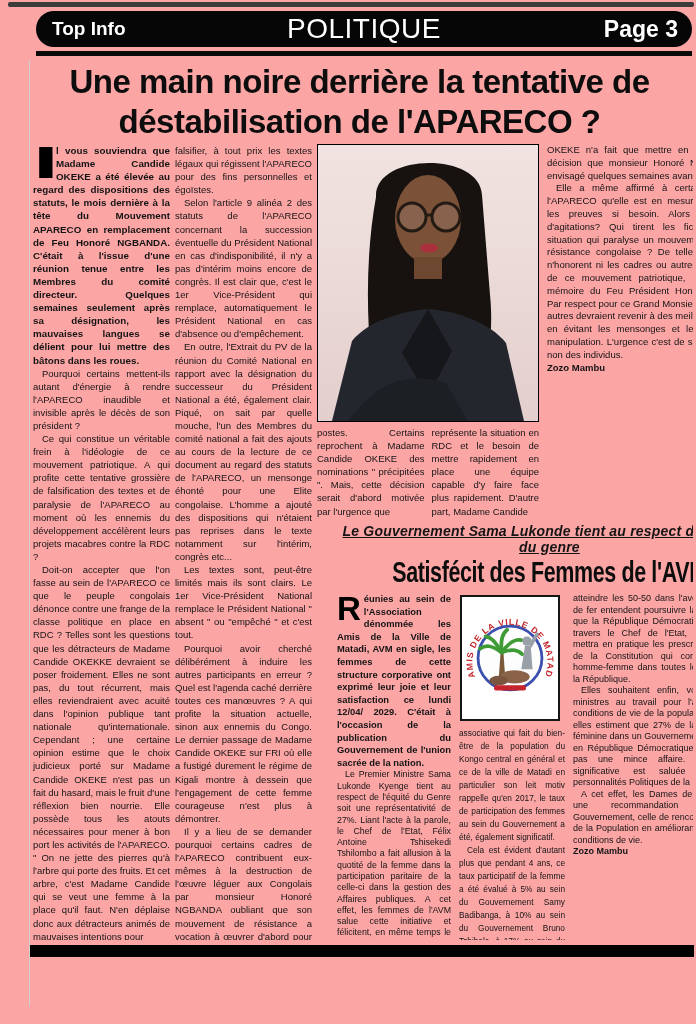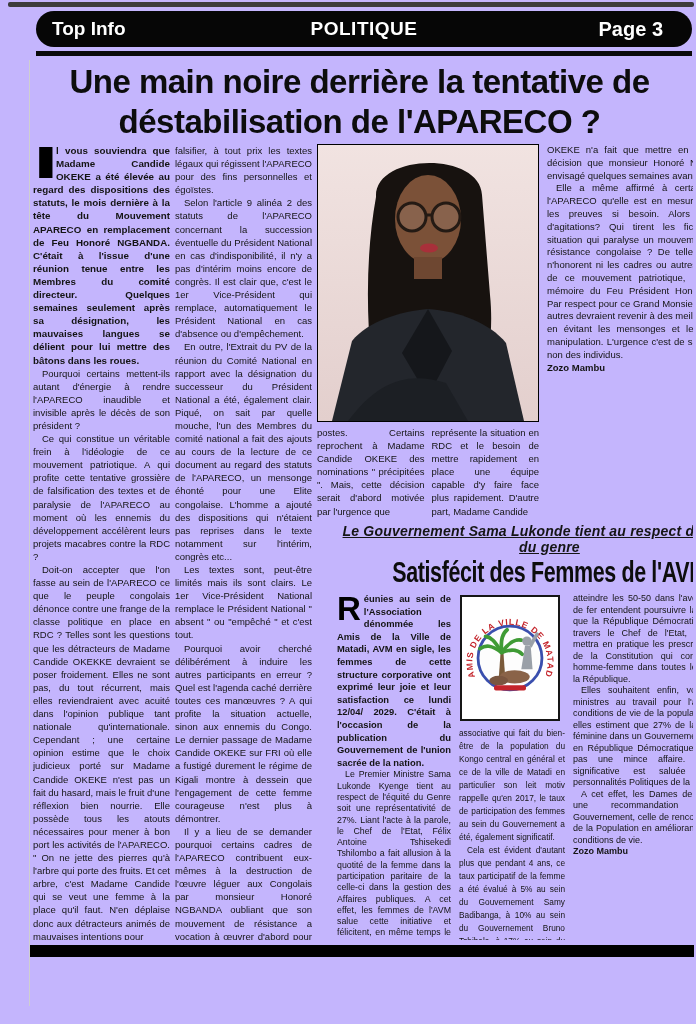--- a/index.html
+++ b/index.html
@@ -1,28 +1,28 @@
 <!DOCTYPE html>
 <html lang="fr"><head>
 <meta charset="utf-8">
 <style>
   html,body{margin:0;padding:0;background:#e9e9e9;}
   .page{
-    position:relative;width:696px;height:1024px;background:#c4b5fd;
+    position:relative;width:696px;height:1024px;background:#fca5a5;
     font-family:"Liberation Sans",sans-serif;color:#141414;overflow:hidden;
   }
   .leftedge{position:absolute;left:29px;top:60px;bottom:18px;width:1px;background:#cfcfcf;}
   .topline{height:5px;background:#3c3c3c;margin:2px 2px 4px 8px;border-radius:2px;}
   .masthead{
     position:relative;display:flex;align-items:center;height:36px;
     background:#060606;border-radius:18px;margin:0 4px 0 36px;color:#fff;
   }
   .brand{font-size:19px;font-weight:bold;padding-left:16px;}
-  .section{position:absolute;left:50%;transform:translateX(-50%);font-size:19px;font-weight:700;letter-spacing:.5px;}
-  .pageno{margin-left:auto;font-size:20px;font-weight:bold;padding-right:29px;}
+  .section{position:absolute;left:50%;transform:translateX(-50%);font-size:28px;font-weight:400;letter-spacing:.5px;}
+  .pageno{margin-left:auto;font-size:23px;font-weight:bold;padding-right:14px;}
   .rule2{height:5px;background:#0a0a0a;margin:4px 4px 0 36px;}
   h1{
     margin:6px 10px 0 33px;text-align:center;font-size:33px;line-height:40px;
     font-weight:800;letter-spacing:-.5px;color:#0d0d0d;
   }
   .subhead{
     text-align:center;font-family:"Liberation Serif",serif;font-style:italic;font-weight:bold;
     font-size:20.5px;line-height:23px;margin:5px 6px 8px 30px;color:#111;
   }
   .content{display:flex;gap:5px;margin:2px 3px 0 33px;height:796px;overflow:hidden;}

